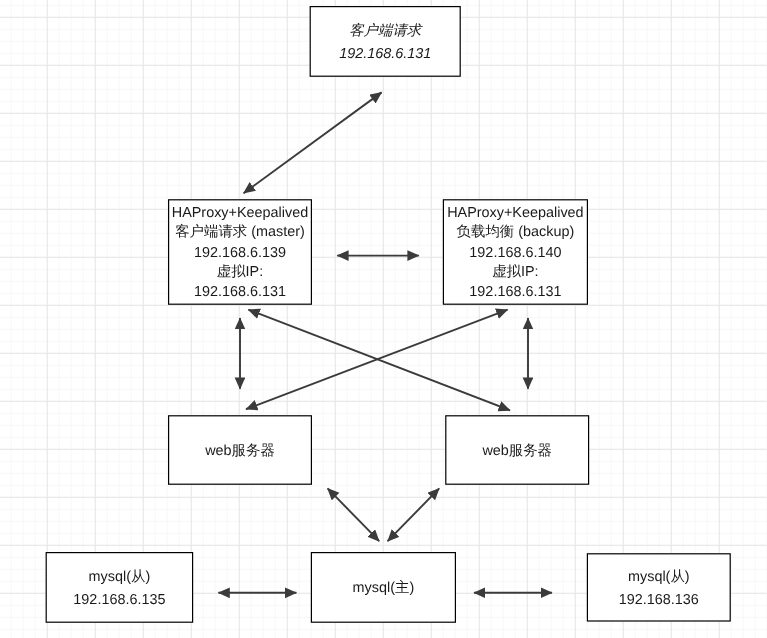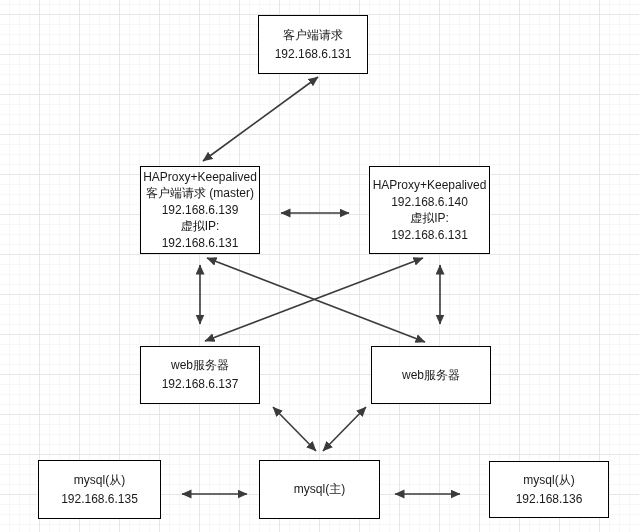--- a/index.html
+++ b/index.html
@@ -59,43 +59,43 @@
     <line class="edge" x1="200" y1="265" x2="200" y2="324"></line>
     <line class="edge" x1="440" y1="265" x2="440" y2="324"></line>
     <line class="edge" x1="207" y1="258" x2="425" y2="342"></line>
     <line class="edge" x1="423" y1="258" x2="205" y2="341"></line>
     <line class="edge" x1="273" y1="407" x2="316" y2="451"></line>
     <line class="edge" x1="366" y1="407" x2="323" y2="451"></line>
     <line class="edge" x1="182" y1="494" x2="247" y2="494"></line>
     <line class="edge" x1="395" y1="494" x2="460" y2="494"></line>
   </svg>
 
-  <div class="node" style="left:258px; top:15px; width:110px; height:59px;">
+  <div class="node" style="left:258px; top:5px; width:126px; height:59px;font-style:italic;">
     <div>客户端请求</div>
     <div>192.168.6.131</div>
   </div>
 
   <div class="node lb" style="left:140px; top:166px; width:120px; height:88px;">
     <div>HAProxy+Keepalived</div>
     <div>客户端请求 (master)</div>
     <div>192.168.6.139</div>
     <div>虚拟IP:</div>
     <div>192.168.6.131</div>
   </div>
 
   <div class="node lb" style="left:369px; top:166px; width:121px; height:88px;">
     <div>HAProxy+Keepalived</div>
+    <div>负载均衡 (backup)</div>
     <div>192.168.6.140</div>
     <div>虚拟IP:</div>
     <div>192.168.6.131</div>
   </div>
 
   <div class="node" style="left:140px; top:346px; width:120px; height:58px;">
     <div>web服务器</div>
-    <div>192.168.6.137</div>
   </div>
 
   <div class="node" style="left:371px; top:346px; width:120px; height:58px;">
     <div>web服务器</div>
   </div>
 
   <div class="node" style="left:38px; top:460px; width:123px; height:59px;">
     <div>mysql(从)</div>
     <div>192.168.6.135</div>
   </div>

